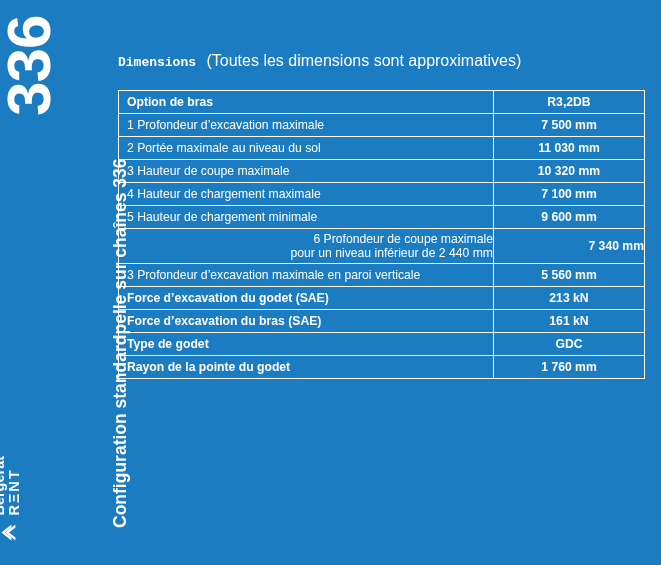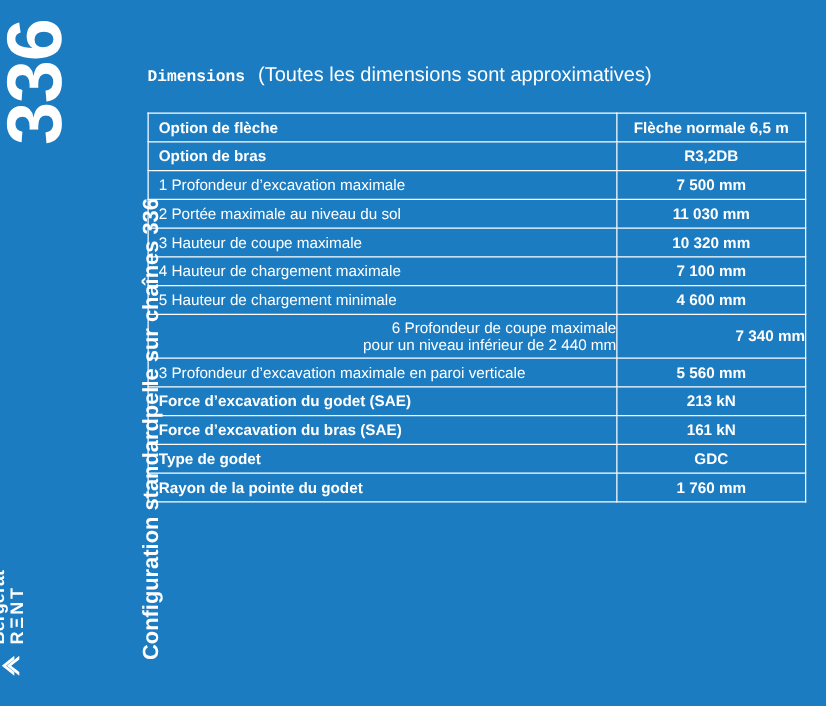--- a/index.html
+++ b/index.html
@@ -197,24 +197,20 @@
 <div class="content">
 
   <div class="heading">
     <span class="h-main">Dimensions</span>
     <span class="h-sub">(Toutes les dimensions sont approximatives)</span>
   </div>
 
   <table class="spec-table">
     <tbody>
       <tr class="bold">
-        <td class="label">Option de flèche</td>
-        <td class="value">Flèche normale 6,5 m</td>
-      </tr>
-      <tr class="bold">
         <td class="label">Option de bras</td>
         <td class="value">R3,2DB</td>
       </tr>
       <tr>
         <td class="label">1 Profondeur d’excavation maximale</td>
         <td class="value">7 500 mm</td>
       </tr>
       <tr>
         <td class="label">2 Portée maximale au niveau du sol</td>
         <td class="value">11 030 mm</td>
@@ -222,21 +218,21 @@
       <tr>
         <td class="label">3 Hauteur de coupe maximale</td>
         <td class="value">10 320 mm</td>
       </tr>
       <tr>
         <td class="label">4 Hauteur de chargement maximale</td>
         <td class="value">7 100 mm</td>
       </tr>
       <tr>
         <td class="label">5 Hauteur de chargement minimale</td>
-        <td class="value">4 600 mm</td>
+        <td class="value">9 600 mm</td>
       </tr>
       <tr class="tall">
         <td class="label">
           <span>6 Profondeur de coupe maximale</span>
           <span class="label-line2">pour un niveau inférieur de 2 440 mm</span>
         </td>
         <td class="value">7 340 mm</td>
       </tr>
       <tr>
         <td class="label">3 Profondeur d’excavation maximale en paroi verticale</td>

